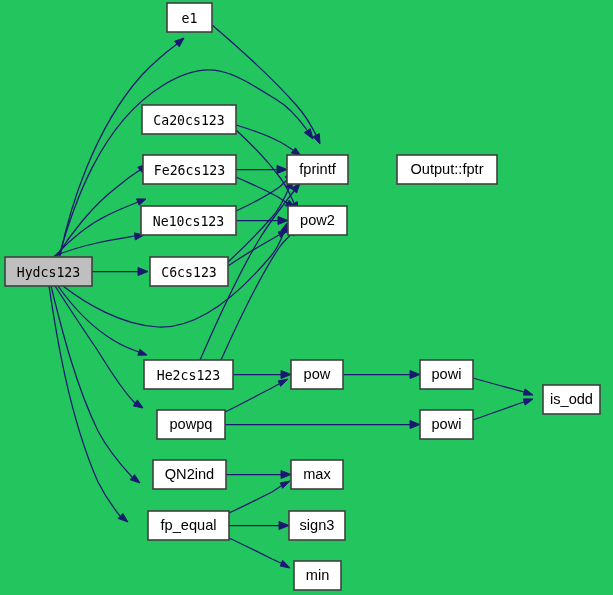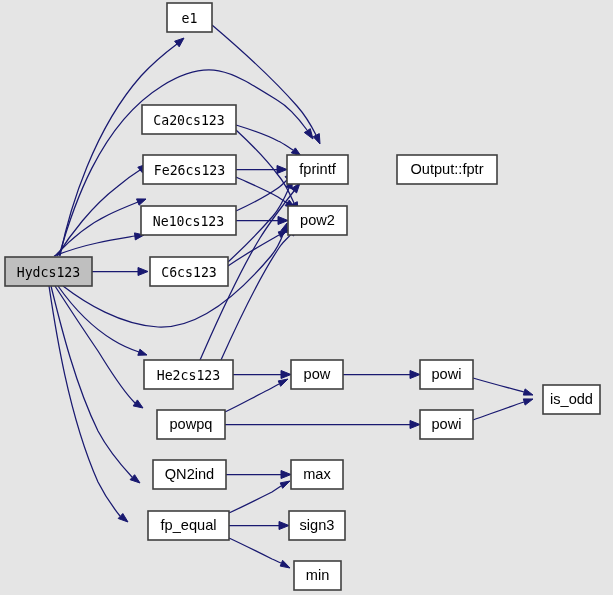--- a/index.html
+++ b/index.html
@@ -53,21 +53,21 @@
   .edge-head {
     fill: #191970;
     stroke: #191970;
     stroke-width: 1;
   }
   .node-group { cursor: default; }
 </style>
 </head>
 <body>
 
-<div id="graph-root" style="width: 613px; height: 595px; background: #e5e5e5;">
+<div id="graph-root" style="width: 613px; height: 595px; background: #22c55e;">
   <svg id="callgraph" viewBox="0 0 613 595">
     <g id="edges-layer">
         <g>
           <path class="edge-path" d="M60,256 C70,206 95,128 141,76 C152,64 165,53 177,44" stroke="#191970"></path>
           <path class="edge-head" d="M174.6,41.2 L184,38 L179.2,46.8 Z" fill="#191970" stroke="#191970"></path>
         </g>
         <g>
           <path class="edge-path" d="M57,256 C70,235 92,206 117,187 C124,181 132,175 140,170" stroke="#191970"></path>
           <path class="edge-head" d="M137.8,167.2 L147,164 L142.4,172.8 Z" fill="#191970" stroke="#191970"></path>
         </g>

